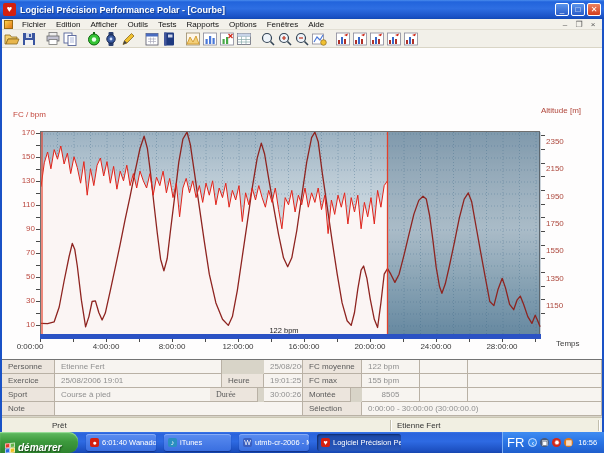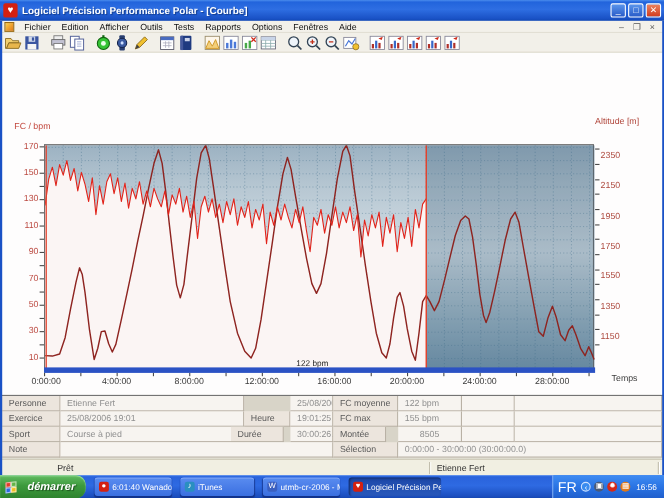--- a/index.html
+++ b/index.html
@@ -75,21 +75,21 @@
   #status-ready{position:absolute;left:4px;top:3px;padding-left:48px;}
   #status-user{position:absolute;left:397px;top:3px;}
   .status-div{position:absolute;top:2px;width:1px;height:11px;background:#c2bead;box-shadow:1px 0 0 #fff;}
 
   
   #taskbar{position:absolute;left:0;top:432px;width:604px;height:21px;
     background:linear-gradient(180deg,#3a77e8 0%,#2a63dc 8%,#2e6ae2 45%,#1c4fc0 90%,#1646ae 100%);
     display:flex;align-items:center;}
   #start-button{width:78px;height:21px;border-radius:0 9px 9px 0;
     background:linear-gradient(180deg,#63bc63 0%,#3d9a3d 45%,#2e832e 100%);
-    box-shadow:inset 0 1px 1px #9ee09e;display:flex;align-items:center;padding-left:5px;flex:0 0 auto;gap:7px;}
+    box-shadow:inset 0 1px 1px #9ee09e;display:flex;align-items:flex-end;padding-left:5px;flex:0 0 auto;}
   #start-flag{width:10px;height:10px;display:grid;grid-template-columns:5px 5px;grid-template-rows:5px 5px;
     transform:skewY(-6deg);margin-right:3px;}
   #start-flag span{border:0.5px solid rgba(255,255,255,.6);}
   #start-label{color:#fff;font-weight:bold;font-style:italic;font-size:10px;text-shadow:1px 1px 1px #1d521d;}
   .task-btn{height:17px;margin-left:8px;border-radius:3px;background:linear-gradient(180deg,#5a8cf0,#3a6fe0);
     box-shadow:inset 0 1px 0 #86abf6,0 1px 1px #12328a;display:flex;align-items:center;
     padding:0 4px;color:#fff;font-size:7.5px;white-space:nowrap;overflow:hidden;}
   .task-btn.active{background:linear-gradient(180deg,#1d48a8,#2858bc);box-shadow:inset 1px 1px 2px #102a66;}
   .task-ico{width:9px;height:9px;border-radius:2px;margin-right:3px;flex:0 0 auto;
     font-size:7px;line-height:9px;text-align:center;color:#fff;}
@@ -413,21 +413,21 @@
         <div class="tick-mark" style="left:541px;width:4px;height:1px;top:210.18579234972677px"></div>
         <div class="tick-mark" style="left:541px;width:4px;height:1px;top:196.52459016393442px"></div>
         <div class="tick-mark" style="left:541px;width:4px;height:1px;top:182.8633879781421px"></div>
         <div class="tick-mark" style="left:541px;width:4px;height:1px;top:169.20218579234972px"></div>
         <div class="tick-mark" style="left:541px;width:4px;height:1px;top:155.54098360655738px"></div>
         <div class="tick-mark" style="left:541px;width:4px;height:1px;top:141.87978142076503px"></div>
         <div class="tick-mark" style="left:541px;width:4px;height:1px;top:128.21857923497268px"></div>
         <div class="tick-mark" style="left:541px;width:4px;height:1px;top:114.55737704918033px"></div>
         <div class="tick-mark" style="left:541px;width:4px;height:1px;top:100.89617486338798px"></div>
         <div class="tick-mark" style="left:541px;width:4px;height:1px;top:87.23497267759564px"></div>
-        <div class="x-tick-label" style="left:20px">0:00:00</div>
+        <div class="x-tick-label" style="left:8px">0:00:00</div>
         <div class="x-tick-label" style="left:84px">4:00:00</div>
         <div class="x-tick-label" style="left:150px">8:00:00</div>
         <div class="x-tick-label" style="left:216px">12:00:00</div>
         <div class="x-tick-label" style="left:282px">16:00:00</div>
         <div class="x-tick-label" style="left:348px">20:00:00</div>
         <div class="x-tick-label" style="left:414px">24:00:00</div>
         <div class="x-tick-label" style="left:480px">28:00:00</div>
         <div class="tick-mark" style="top:291px;width:1px;height:3px;left:40px"></div>
         <div class="tick-mark" style="top:291px;width:1px;height:3px;left:73px"></div>
         <div class="tick-mark" style="top:291px;width:1px;height:3px;left:106px"></div>
@@ -491,21 +491,21 @@
       <div class="cell lbl" style="left: 2px; width: 53px; top: 14px;">Exercice</div>
       <div class="cell val" style="left: 55px; width: 167px; top: 14px;">25/08/2006 19:01</div>
       <div class="cell lbl" style="left: 222px; width: 42px; top: 14px;">Heure</div>
       <div class="cell val" style="left: 264px; width: 39px; top: 14px;">19:01:25</div>
       <div class="cell lbl" style="left: 303px; width: 59px; top: 14px;">FC max</div>
       <div class="cell val" style="left: 362px; width: 58px; top: 14px;">155 bpm</div>
       <div class="cell val" style="left: 420px; width: 48px; top: 14px;"></div>
       <div class="cell val" style="left: 468px; width: 134px; top: 14px;"></div>
       <div class="cell lbl" style="left: 2px; width: 53px; top: 28px;">Sport</div>
       <div class="cell val" style="left: 55px; width: 167px; top: 28px;">Course à pied</div>
-      <div class="cell lbl" style="left: 210px; width: 48px; top: 28px;">Durée</div>
+      <div class="cell lbl" style="left: 210px; width: 48px; top: 28px; font-family: Liberation Serif, serif;">Durée</div>
       <div class="cell val" style="left: 264px; width: 39px; top: 28px;">30:00:26.1</div>
       <div class="cell lbl" style="left: 303px; width: 48px; top: 28px;">Montée</div>
       <div class="cell val center" style="left: 362px; width: 58px; top: 28px;">8505</div>
       <div class="cell val" style="left: 420px; width: 48px; top: 28px;"></div>
       <div class="cell val" style="left: 468px; width: 134px; top: 28px;"></div>
       <div class="cell lbl" style="left: 2px; width: 53px; top: 42px;">Note</div>
       <div class="cell val" style="left: 55px; width: 248px; top: 42px;"></div>
       <div class="cell lbl" style="left: 303px; width: 59px; top: 42px;">Sélection</div>
       <div class="cell val" style="left: 362px; width: 240px; top: 42px;">0:00:00 - 30:00:00 (30:00:00.0)</div>
     </div>

